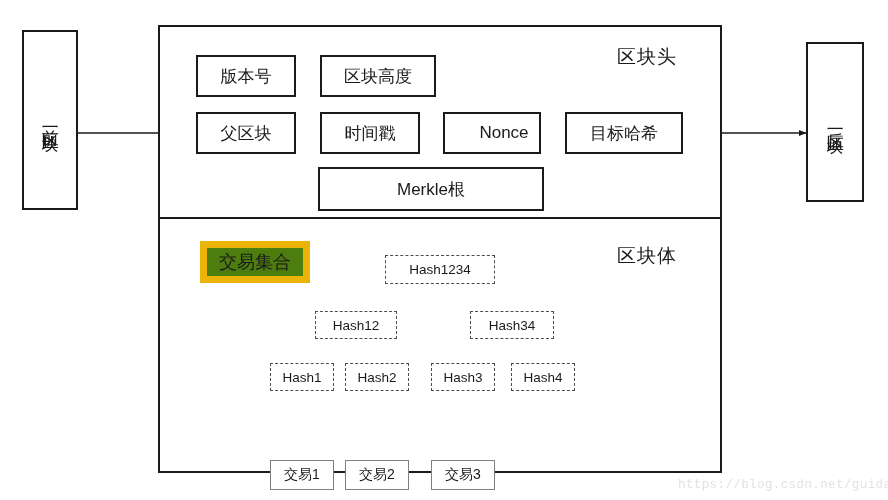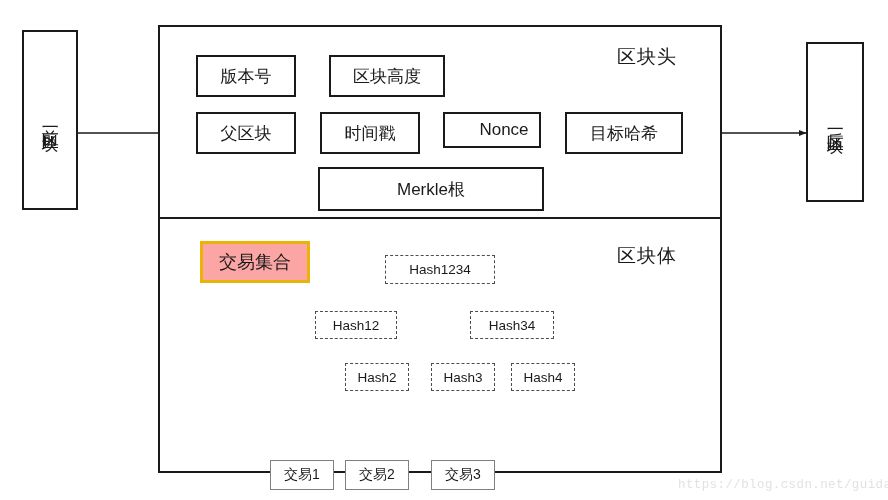--- a/index.html
+++ b/index.html
@@ -59,22 +59,22 @@
     display: flex;
     align-items: center;
     justify-content: center;
     font-size: 17px;
     color: #1a1a1a;
     white-space: nowrap;
   }
 
   
   .txset-box {
-    border: 3px solid #eab308;
-    background: #fca5a5;
+    border: 7px solid #eab308;
+    background: #4d7c0f;
     display: flex;
     align-items: center;
     justify-content: center;
     font-size: 18px;
     color: #1a1a1a;
     white-space: nowrap;
   }
 
   
   .hash-box {
@@ -164,42 +164,43 @@
   </div>
 
   <div class="abs block-frame" style="left:158px; top:25px; width:564px; height:448px;"></div>
 
   <div class="abs frame-divider" style="left:158px; top:217px; width:564px;"></div>
 
   <div class="abs section-caption" style="left:617px; top:44px;">区块头</div>
 
   <div class="abs field-box" style="left:196px; top:55px; width:100px; height:42px;">版本号</div>
 
-  <div class="abs field-box" style="left:320px; top:55px; width:116px; height:42px;margin-left:9px;">区块高度</div>
+  <div class="abs field-box" style="left:320px; top:55px; width:116px; height:42px;">区块高度</div>
 
   <div class="abs field-box" style="left:196px; top:112px; width:100px; height:42px;font-family:Liberation Mono, monospace;">父区块</div>
 
   <div class="abs field-box" style="left:320px; top:112px; width:100px; height:42px;">时间戳</div>
 
-  <div class="abs field-box" style="left:443px; top:112px; width:98px; height:36px;padding-left:24px;">Nonce</div>
+  <div class="abs field-box" style="left:443px; top:112px; width:98px; height:42px;padding-left:24px;">Nonce</div>
 
   <div class="abs field-box" style="left:565px; top:112px; width:118px; height:42px;">目标哈希</div>
 
   <div class="abs field-box" style="left:318px; top:167px; width:226px; height:44px;">Merkle根</div>
 
   <div class="abs section-caption" style="left:617px; top:243px;">区块体</div>
 
   <div class="abs txset-box" style="left:200px; top:241px; width:110px; height:42px;">交易集合</div>
 
   <div class="abs hash-box" style="left:385px; top:255px; width:110px; height:29px;">Hash1234</div>
 
   <div class="abs hash-box" style="left:315px; top:311px; width:82px; height:28px;">Hash12</div>
 
   <div class="abs hash-box" style="left:470px; top:311px; width:84px; height:28px;">Hash34</div>
 
+  <div class="abs hash-box" style="left:270px; top:363px; width:64px; height:28px;">Hash1</div>
 
   <div class="abs hash-box" style="left:345px; top:363px; width:64px; height:28px;">Hash2</div>
 
   <div class="abs hash-box" style="left:431px; top:363px; width:64px; height:28px;">Hash3</div>
 
   <div class="abs hash-box" style="left:511px; top:363px; width:64px; height:28px;">Hash4</div>
 
   <div class="abs tx-box" style="left:270px; top:420px; width:64px; height:30px;">交易1</div>
 
   <div class="abs tx-box" style="left:345px; top:420px; width:64px; height:30px;">交易2</div>

